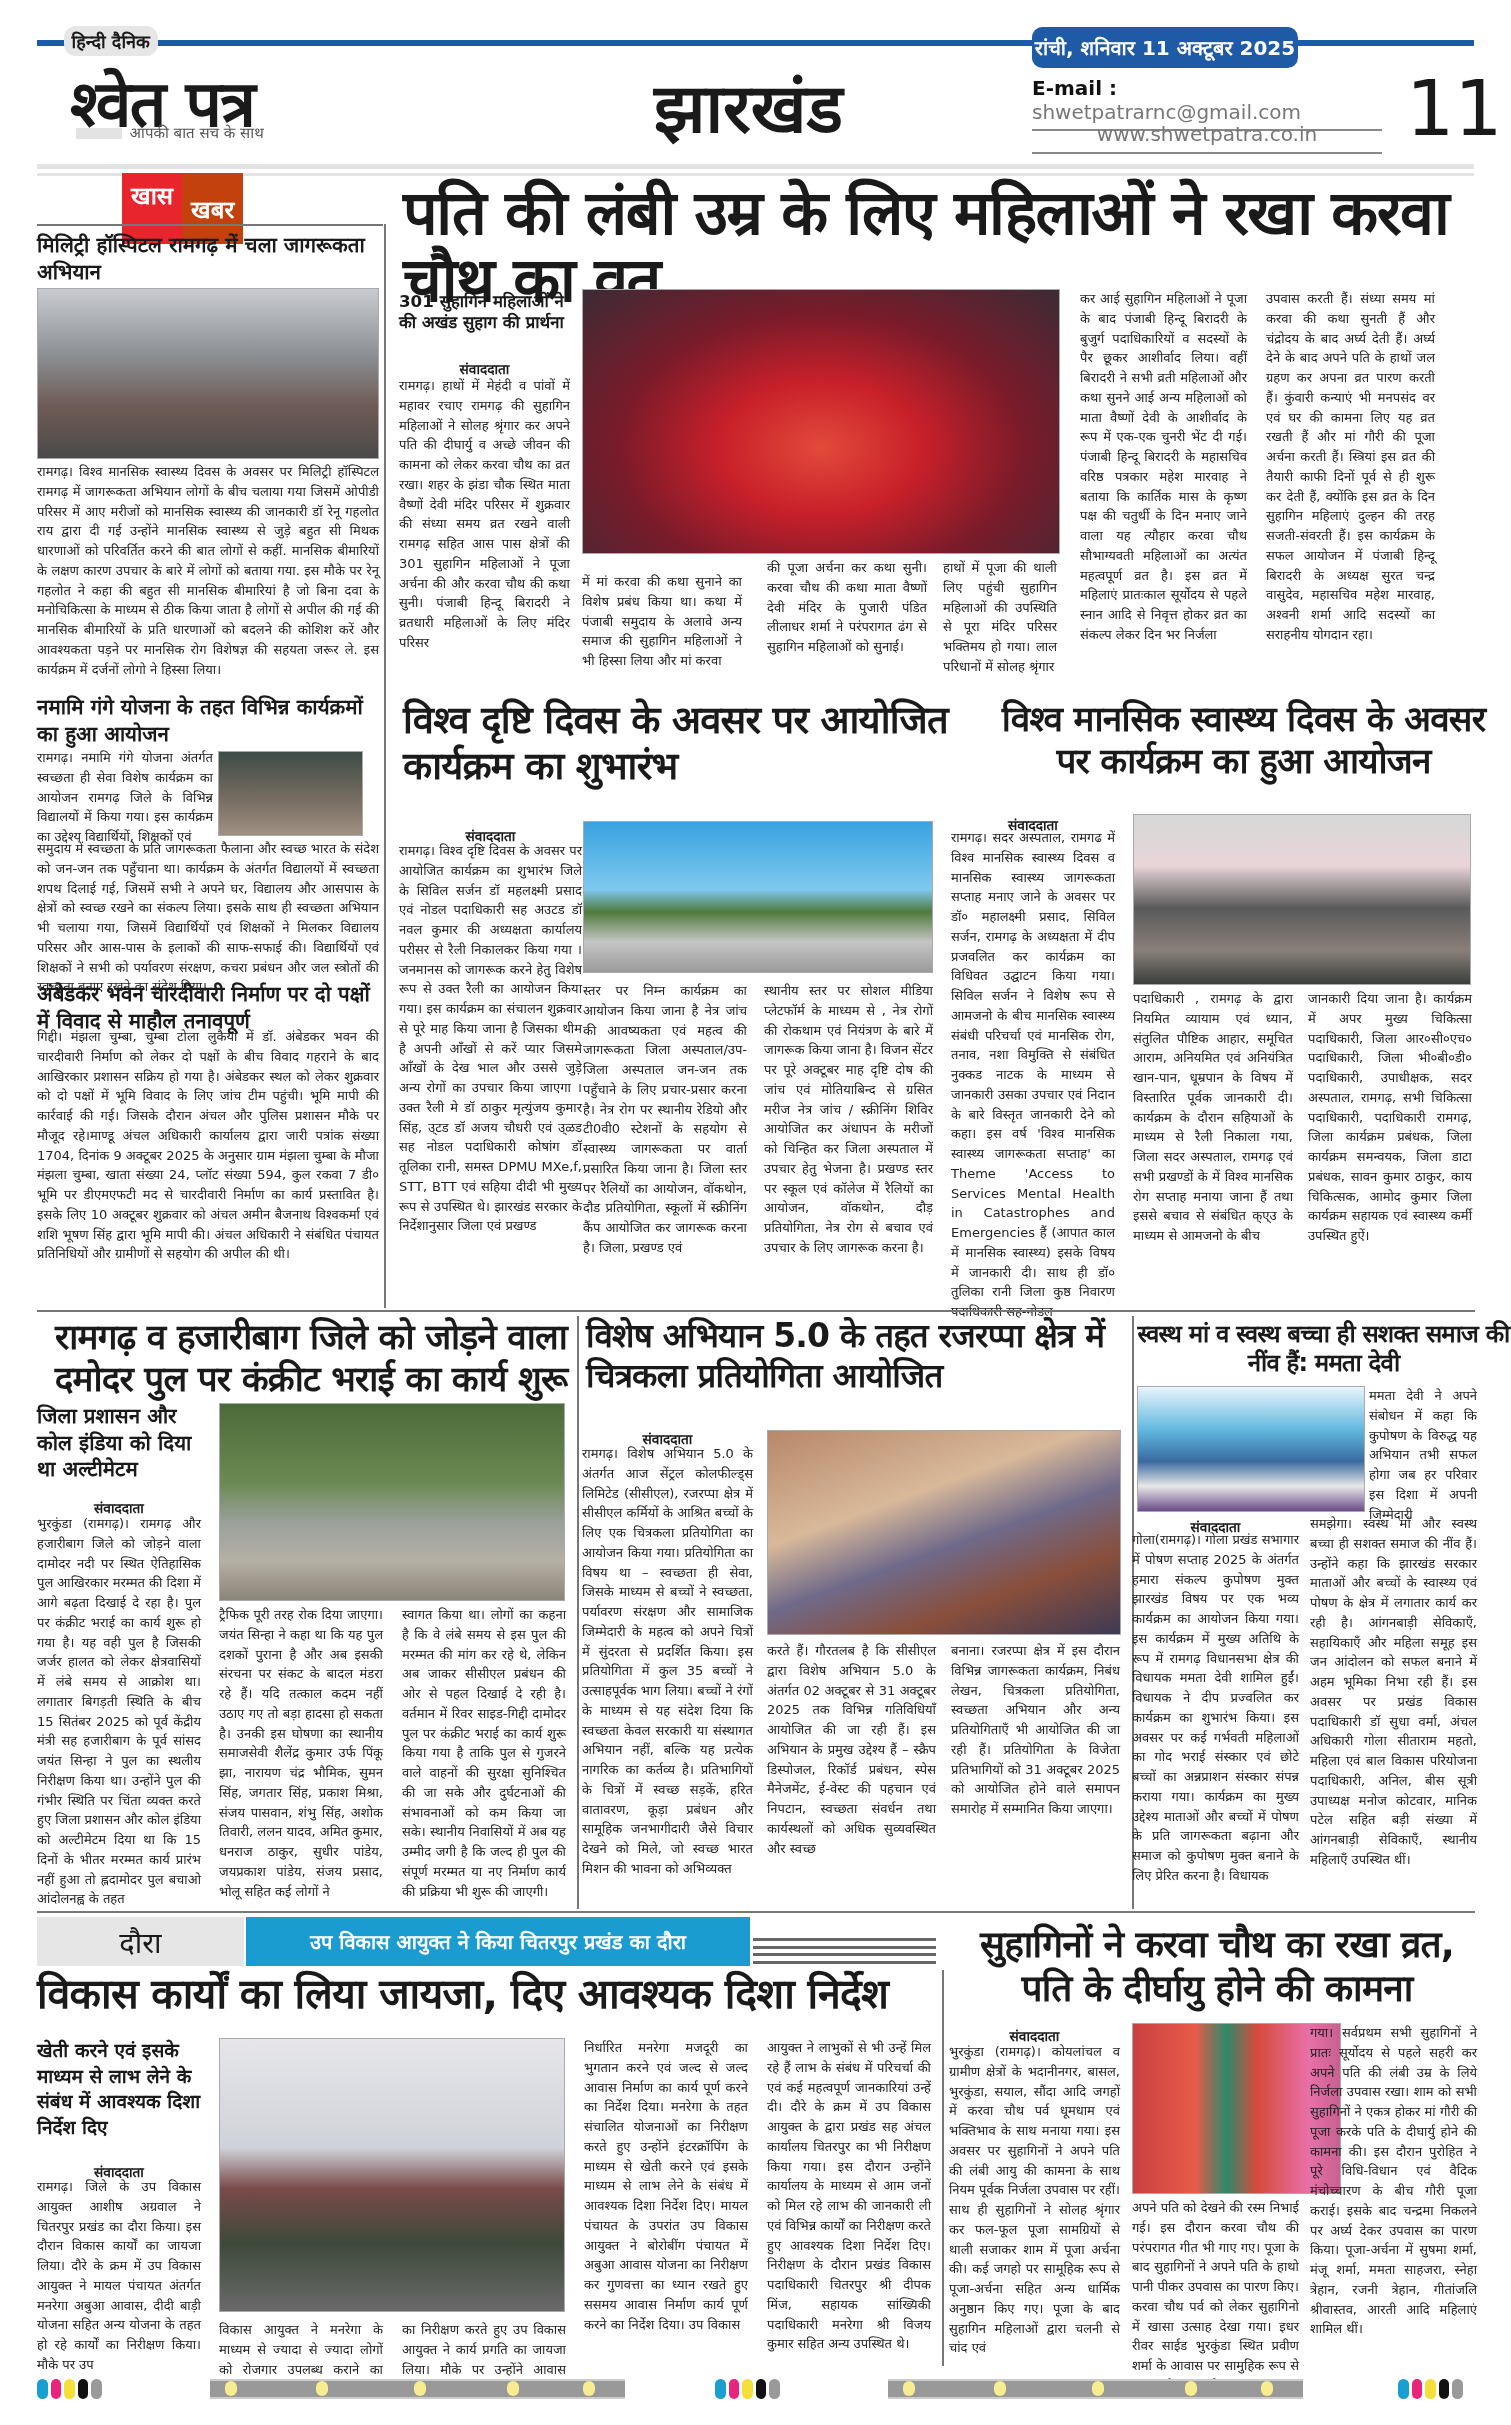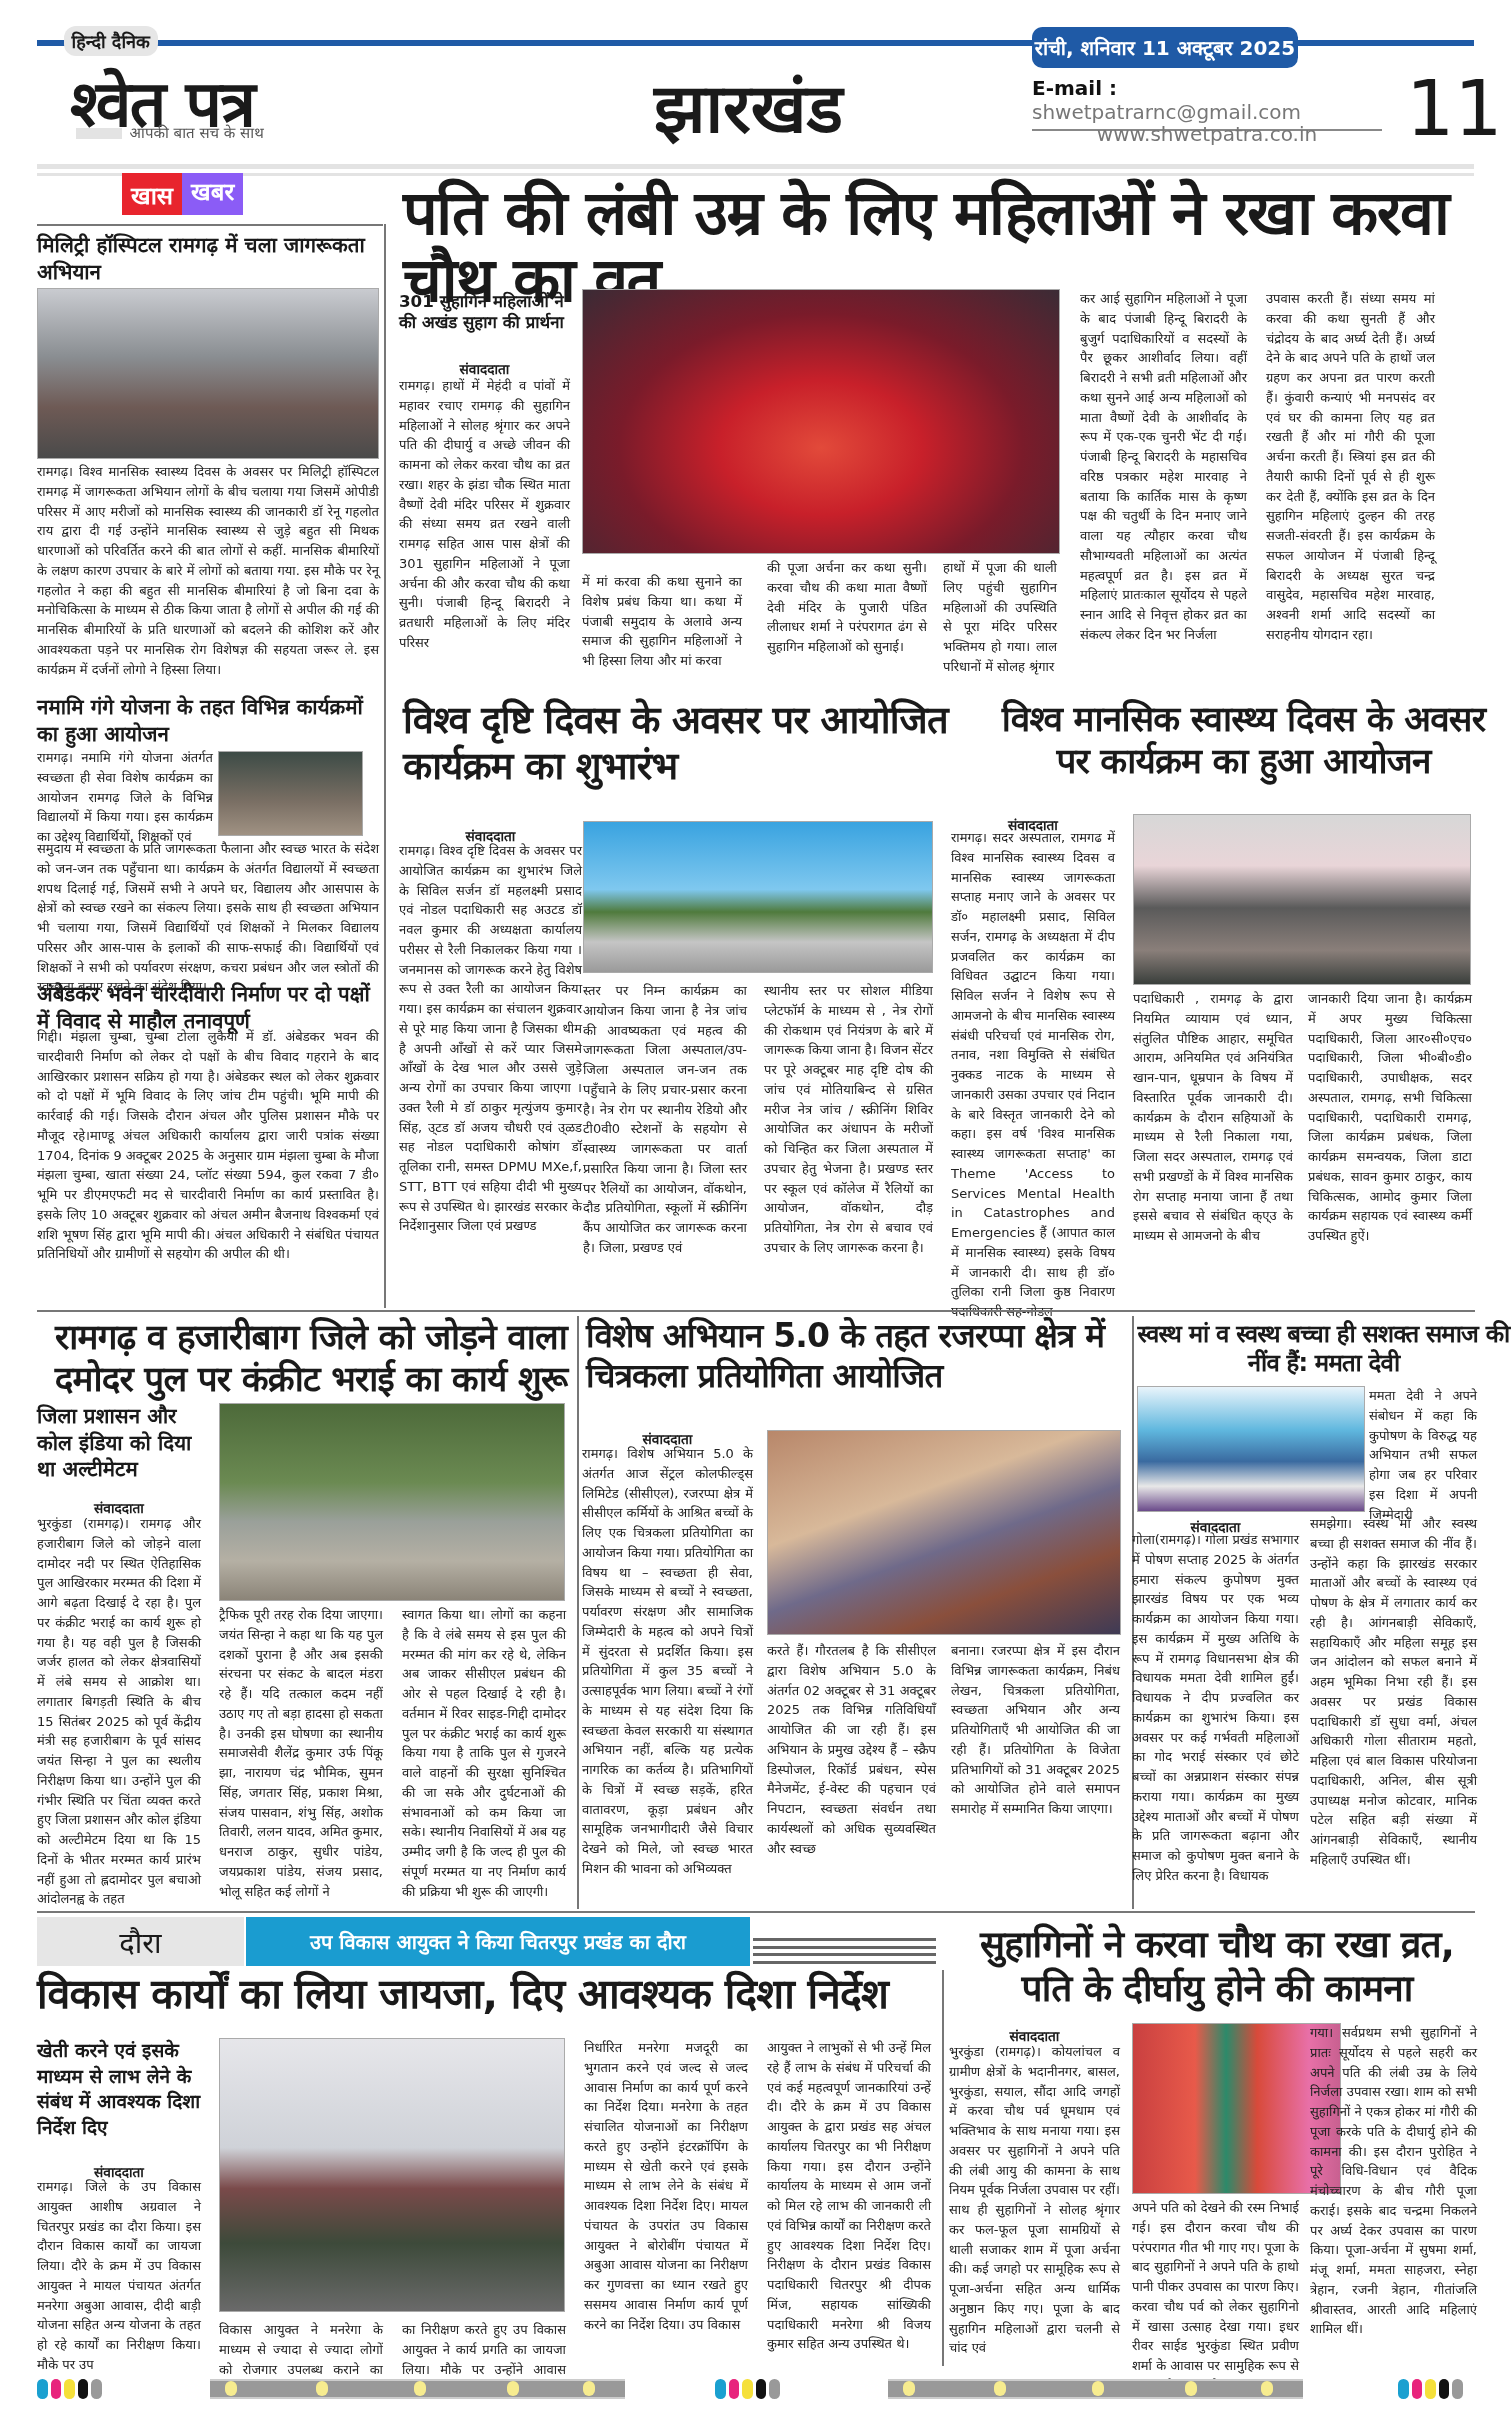--- a/index.html
+++ b/index.html
@@ -7,25 +7,25 @@
 .abs{position:absolute}
 .hdr-line{position:absolute;left:37px;right:37px;top:40px;height:6px;background:#1f5aa6}
 .tag-hindi{position:absolute;left:64px;top:26px;background:#e6e6e6;border-radius:12px;padding:3px 7.6px;font-size:18px;font-weight:bold}
 .masthead{position:absolute;left:70px;top:58px;font-family:"DejaVu Serif",serif;font-size:64px;font-weight:bold;letter-spacing:-1.5px}
 .tagline{position:absolute;left:76px;top:122px;font-size:15px;color:#555}
 .tagline .bar{display:inline-block;width:46px;height:10.6px;background:#e3e3e3;margin-right:7.6px;vertical-align:middle}
 .section{position:absolute;left:654px;top:59px;font-size:68px;font-weight:bold}
 .datepill{position:absolute;left:1032px;top:27px;width:266px;height:41px;border-radius:10.6px;background:#1f5aa6;color:#fff;font-size:20px;font-weight:bold;display:flex;align-items:center;justify-content:center}
 .email{position:absolute;left:1032px;top:76px;width:350px;font-size:20px;border-bottom:2.3px solid #888;padding-bottom:4.6px}
 .email b{color:#111}.email span{color:#777}
-.web{position:absolute;left:1032px;top:122px;width:350px;font-size:20px;color:#777;text-align:center;border-bottom:2.3px solid #888;padding-bottom:20px}
+.web{position:absolute;left:1032px;top:122px;width:350px;font-size:20px;color:#777;text-align:center;border-bottom:2.3px solid #888;padding-bottom:6px}
 .pageno{position:absolute;left:1406px;top:64px;font-size:76px;font-weight:normal}
 .hr4{position:absolute;left:37px;right:37px;height:5.3px;background:#e3e3e3}
 .khas{position:absolute;left:122px;top:173px;display:flex;font-size:24px;font-weight:bold;color:#fff}
-.khas .a{background:#e8242d;padding:4.6px 9px}.khas .b{background:#8b5cf6;padding:1px 9px}
+.khas .a{background:#e8242d;padding:4.6px 9px}.khas .b{background:#c2410c;padding:19px 9px}
 .lead{position:absolute;left:403px;top:179px;width:1111px;font-size:61px;font-weight:bold;letter-spacing:-1.5px;line-height:1.1}
 .vline{position:absolute;width:1.5px;background:#777}
 .hline{position:absolute;height:1.5px;background:#777}
 .h-side{font-weight:bold;font-size:20.5px;line-height:1.3}
 .body-txt{font-size:13px;line-height:1.52;text-align:justify;color:#222}
 .byline{font-size:13.7px;font-weight:bold;text-align:center;margin:3px 0}
 .photo{position:absolute;border:0.8px solid #aaa}
 .head-l{font-weight:bold;letter-spacing:-0.8px;line-height:1.2}
 .cmyk{position:absolute;top:2379px;display:flex;gap:3px}
 .cmyk i{display:block;width:10.6px;height:20px;border-radius:5.3px}

